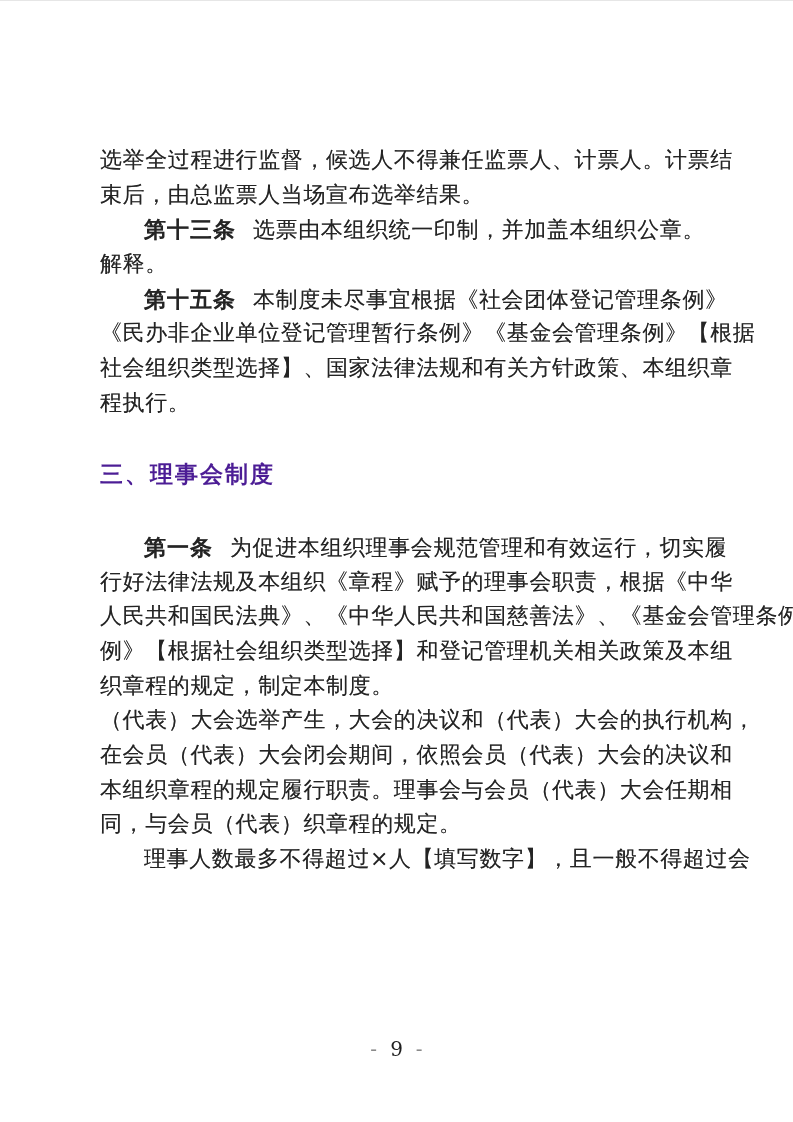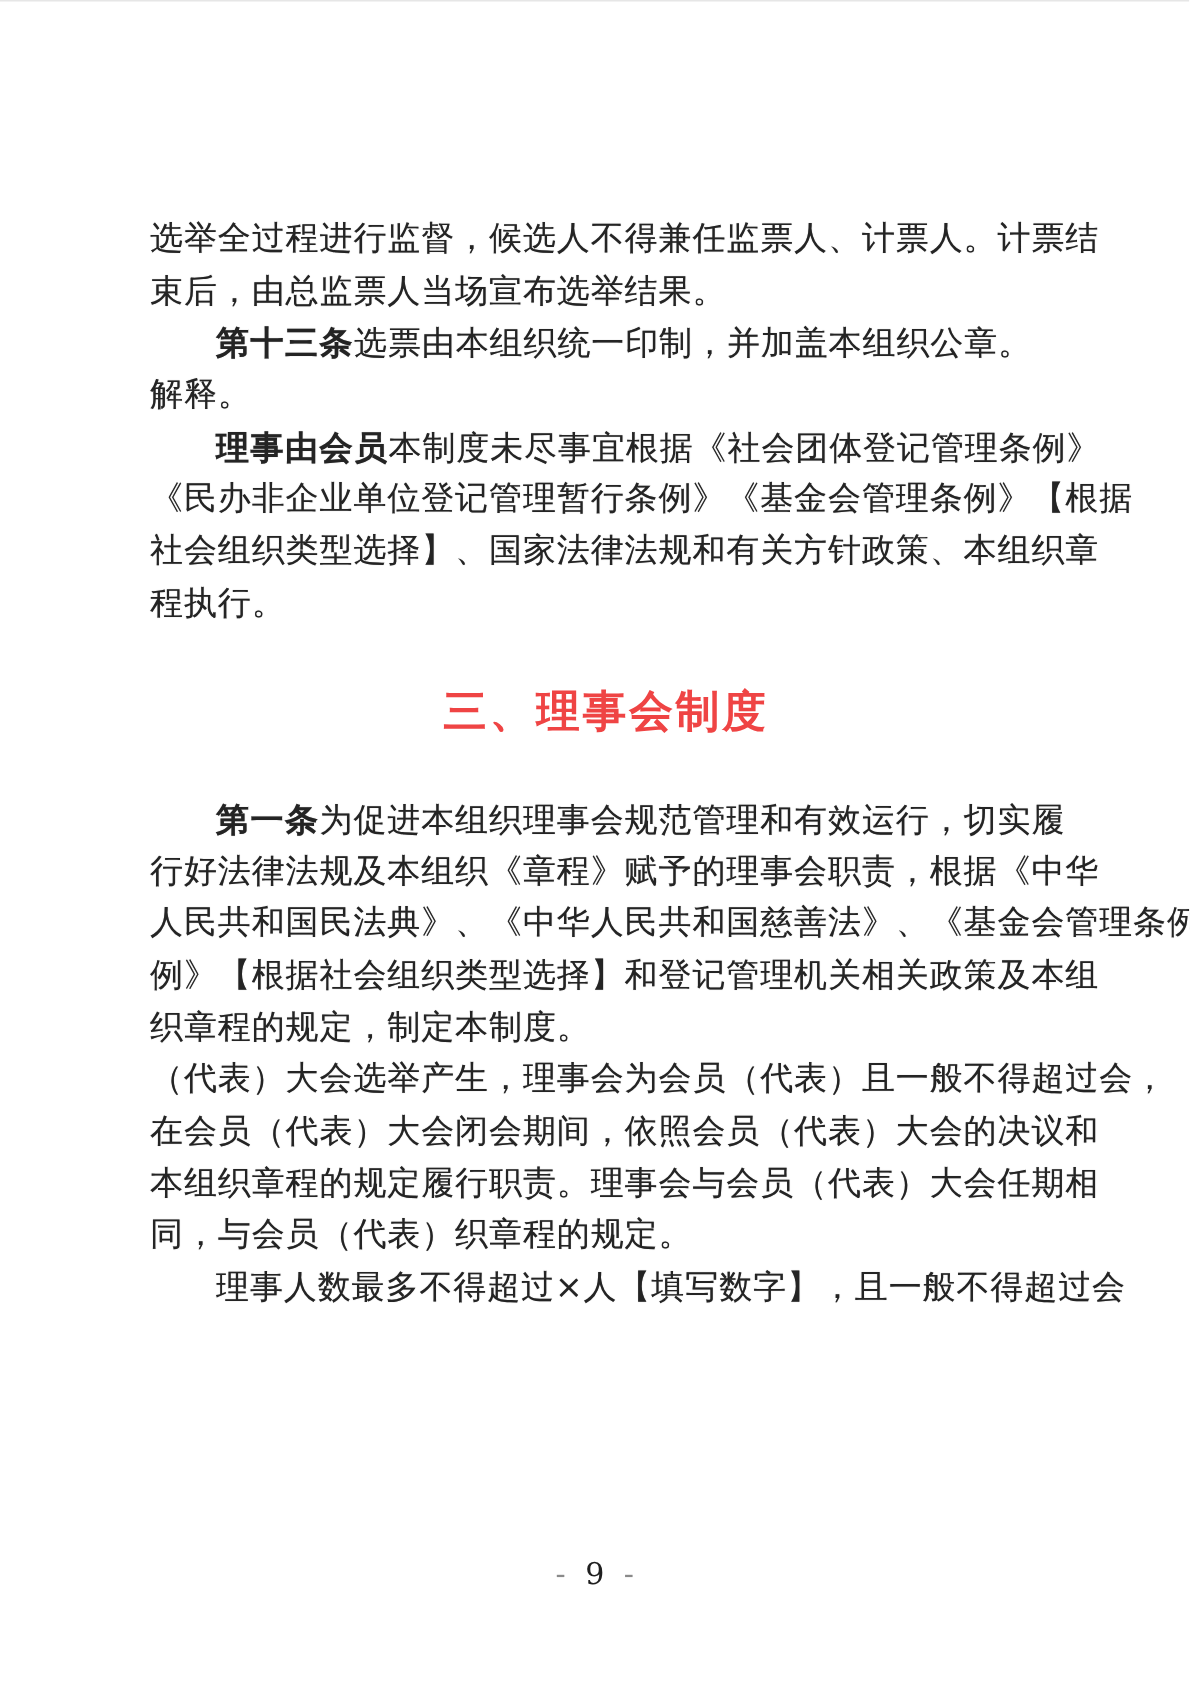--- a/index.html
+++ b/index.html
@@ -35,33 +35,33 @@
     font-size: 22px;
     letter-spacing: 0.6px;
     white-space: nowrap;
     text-shadow: 0 0 0.5px rgba(45,45,45,0.55);
   }
   .line.indent {
     padding-left: 44px;
   }
   .art-num {
     font-weight: 700;
+    margin-right: 17px;
     letter-spacing: 1px;
   }
   .section-heading {
     height: 34.66px;
     line-height: 34.66px;
     margin-top: 37px;
     margin-bottom: 38px;
-    text-align: center;
     font-family: "DejaVu Sans", "Liberation Sans", sans-serif;
     font-weight: 700;
-    font-size: 29px;
+    font-size: 23px;
     letter-spacing: 2px;
-    color: #ef4444;
+    color: #4c1d95;
   }
   .footer {
     position: absolute;
     top: 1036px;
     left: 0;
     width: 100%;
     text-align: center;
     font-size: 20px;
     line-height: 26px;
   }
@@ -79,35 +79,35 @@
 
 <div class="page">
   <div class="top-edge"></div>
 
   <div class="doc">
     <div>
         <div class="line"><span>选举全过程进行监督，候选人不得兼任监票人、计票人。计票结</span></div>
         <div class="line"><span>束后，由总监票人当场宣布选举结果。</span></div>
         <div class="line indent"><span class="art-num">第十三条</span><span>选票由本组织统一印制，并加盖本组织公章。</span></div>
         <div class="line"><span>解释。</span></div>
-        <div class="line indent"><span class="art-num">理事由会员</span><span>本制度未尽事宜根据《社会团体登记管理条例》</span></div>
+        <div class="line indent"><span class="art-num">第十五条</span><span>本制度未尽事宜根据《社会团体登记管理条例》</span></div>
         <div class="line"><span>《民办非企业单位登记管理暂行条例》《基金会管理条例》【根据</span></div>
         <div class="line"><span>社会组织类型选择】、国家法律法规和有关方针政策、本组织章</span></div>
         <div class="line"><span>程执行。</span></div>
       </div>
 
     <div class="section-heading">三、理事会制度</div>
 
     <div>
         <div class="line indent"><span class="art-num">第一条</span><span>为促进本组织理事会规范管理和有效运行，切实履</span></div>
         <div class="line"><span>行好法律法规及本组织《章程》赋予的理事会职责，根据《中华</span></div>
         <div class="line"><span>人民共和国民法典》、《中华人民共和国慈善法》、《基金会管理条例</span></div>
         <div class="line"><span>例》【根据社会组织类型选择】和登记管理机关相关政策及本组</span></div>
         <div class="line"><span>织章程的规定，制定本制度。</span></div>
-        <div class="line"><span>（代表）大会选举产生，理事会为会员（代表）且一般不得超过会，</span></div>
+        <div class="line"><span>（代表）大会选举产生，大会的决议和（代表）大会的执行机构，</span></div>
         <div class="line"><span>在会员（代表）大会闭会期间，依照会员（代表）大会的决议和</span></div>
         <div class="line"><span>本组织章程的规定履行职责。理事会与会员（代表）大会任期相</span></div>
         <div class="line"><span>同，与会员（代表）织章程的规定。</span></div>
         <div class="line indent"><span>理事人数最多不得超过×人【填写数字】，且一般不得超过会</span></div>
       </div>
   </div>
 
   <div class="footer">
     <span class="dash">-</span><span class="num">9</span><span class="dash">-</span>
   </div>

